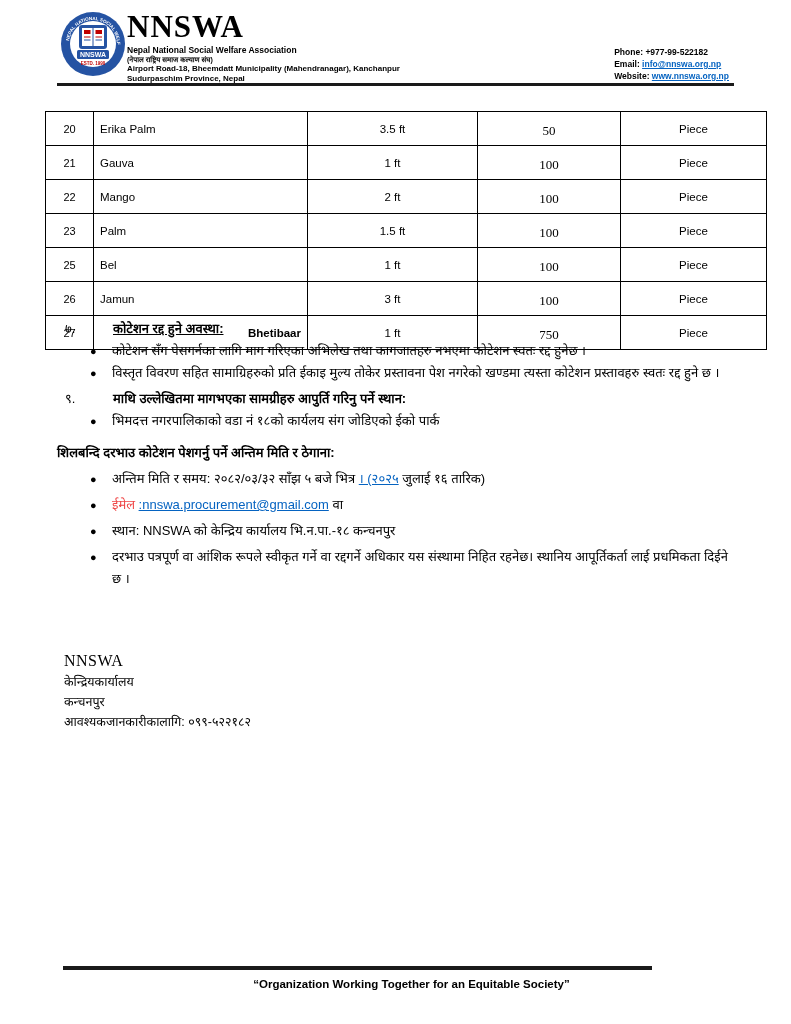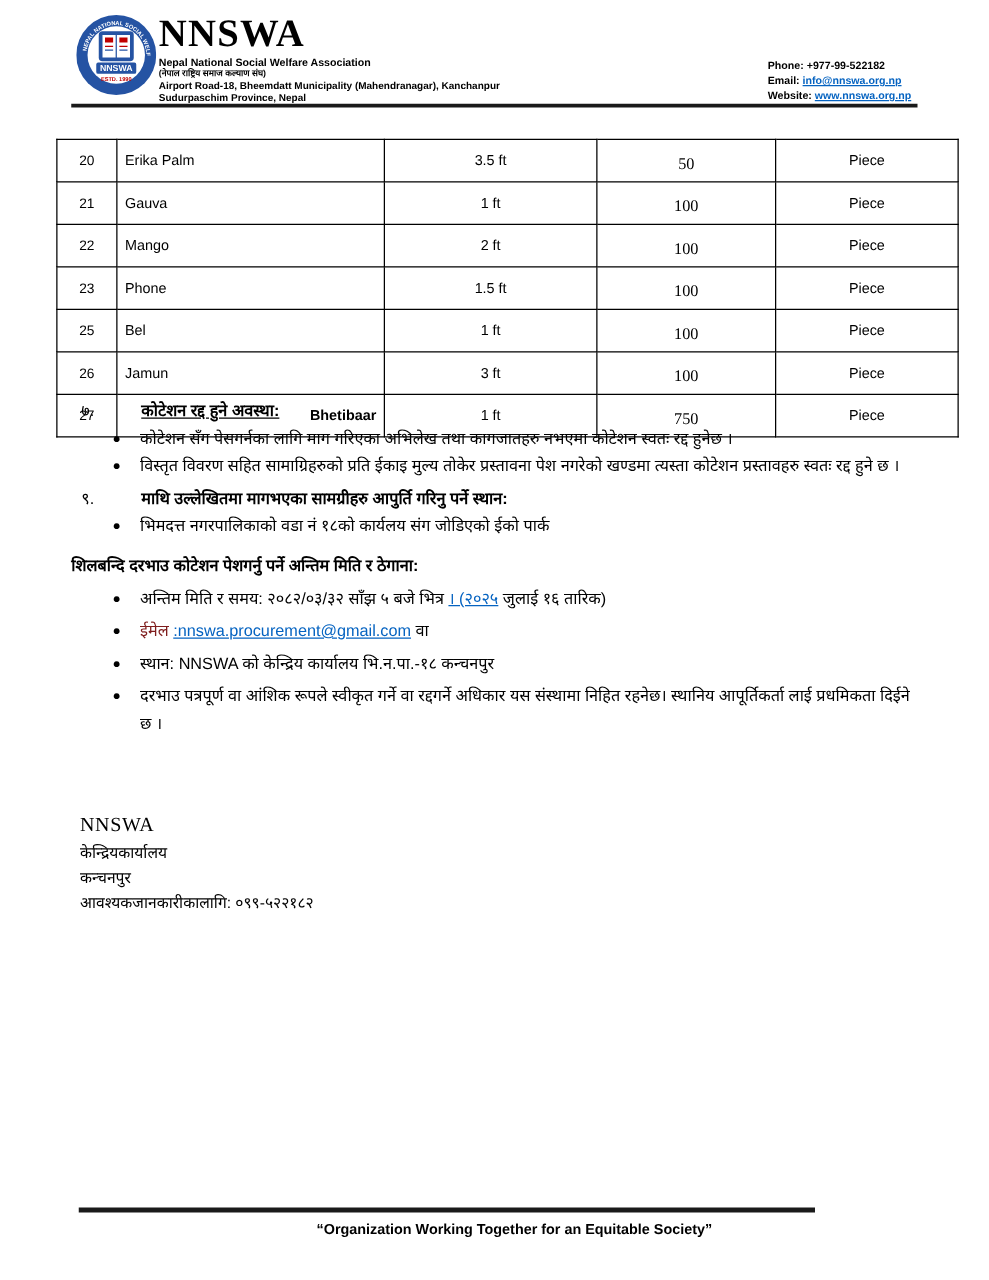--- a/index.html
+++ b/index.html
@@ -35,21 +35,21 @@
   .secline{display:flex;}
   .secnum{width:48px;flex:0 0 48px;padding-left:8px;}
   .sechead{font-weight:700;}
   .sechead.u{text-decoration:underline;}
   .bullet{display:flex;margin-left:33px;}
   .bullet .bm{width:22px;flex:0 0 22px;font-size:11px;}
   .bullet .bt{flex:1;}
   .standalone-head{font-weight:700;margin-top:10px;}
   .sp{margin-top:4px;}
   .sealed .bullet{margin-top:4px;}
-  .blue{color:#7f1d1d;}
+  .blue{color:#ef4444;}
 
   
   .signature{position:absolute;top:650px;left:64px;font-size:12.5px;line-height:20px;}
   .sig-org{font-family:"Liberation Serif",serif;font-size:16px;line-height:22px;letter-spacing:0.5px;}
 
   
   .footer-rule{position:absolute;top:966px;left:63px;width:589px;height:4px;background:#1a1a1a;}
   .footer-text{position:absolute;top:978px;left:16px;width:791px;text-align:center;
                font-weight:700;font-size:11.5px;}
 </style>
@@ -117,21 +117,21 @@
       </tr>
       <tr>
         <td class="c-sn">22</td>
         <td class="c-name">Mango</td>
         <td class="c-h">2 ft</td>
         <td class="c-qty">100</td>
         <td class="c-unit">Piece</td>
       </tr>
       <tr>
         <td class="c-sn">23</td>
-        <td class="c-name">Phone</td>
+        <td class="c-name">Palm</td>
         <td class="c-h">1.5 ft</td>
         <td class="c-qty">100</td>
         <td class="c-unit">Piece</td>
       </tr>
       <tr>
         <td class="c-sn">25</td>
         <td class="c-name">Bel</td>
         <td class="c-h">1 ft</td>
         <td class="c-qty">100</td>
         <td class="c-unit">Piece</td>

